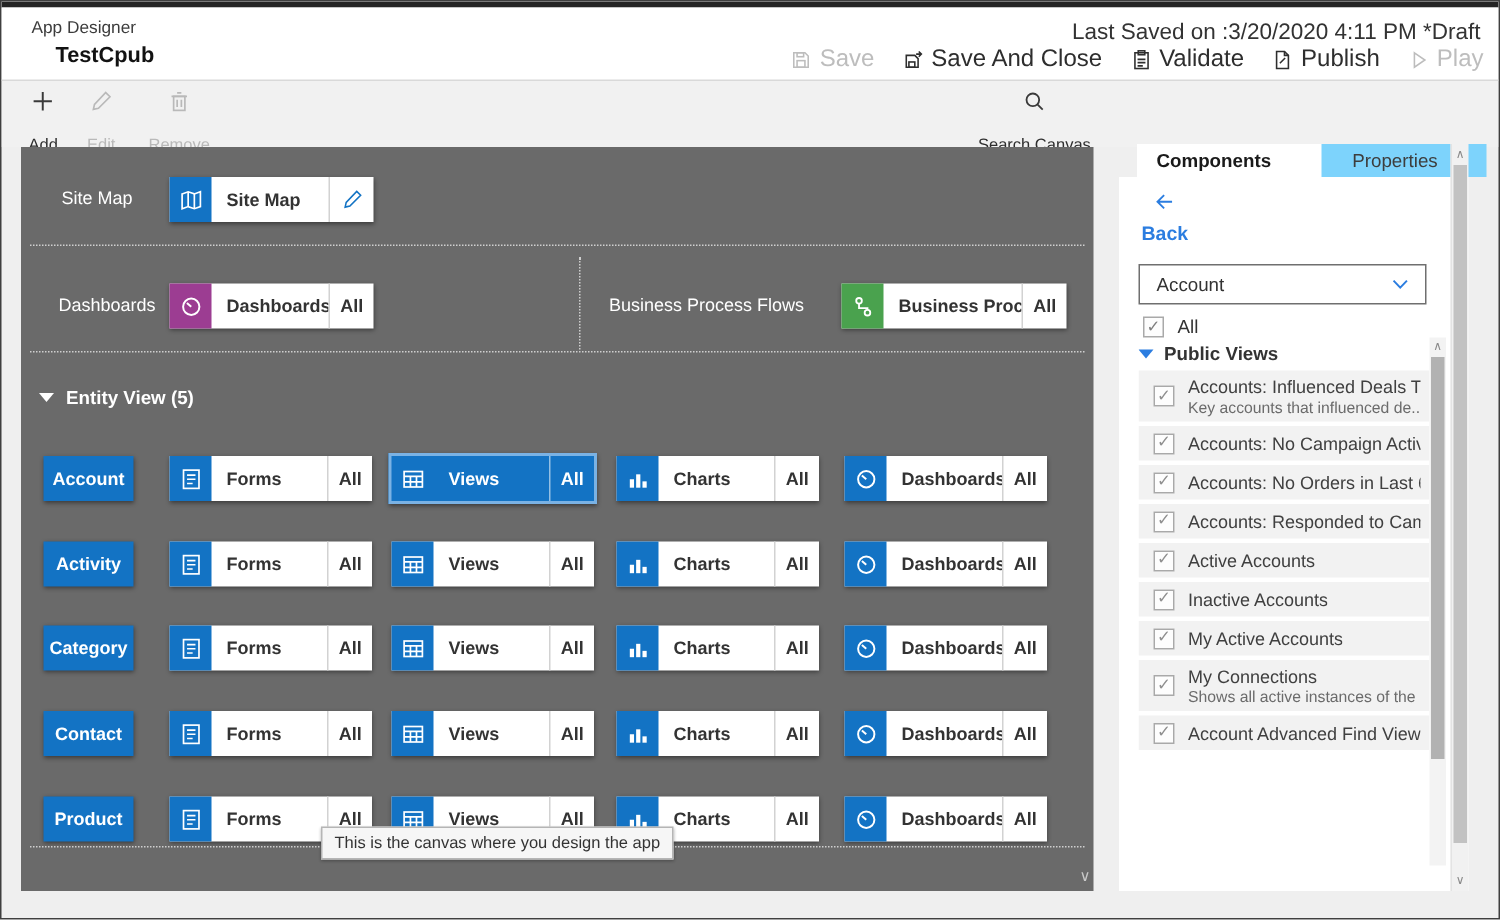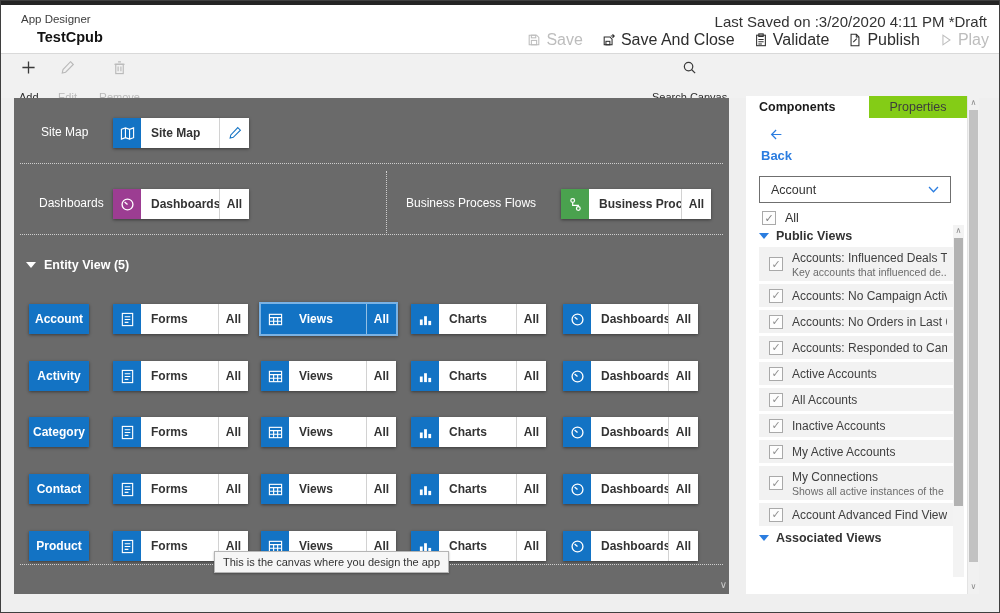--- a/index.html
+++ b/index.html
@@ -61,21 +61,21 @@
   .entity-hdr { position:absolute; left:12px; top:160px; display:flex; align-items:center; gap:8px;
                 color:#fff; font-size:12.5px; font-weight:bold; cursor:pointer; }
   .tri-down-white { width:0; height:0; border-left:5px solid transparent; border-right:5px solid transparent; border-top:6px solid #ffffff; }
 
   .canvas-tooltip { position:absolute; left:200px; top:453px; z-index:6; background:#f6f6f6; border:1px solid #b5b5b5;
                     padding:4px 8px; font-size:11px; color:#333; white-space:nowrap; box-shadow:0 1px 2px rgba(0,0,0,0.3); }
   .canvas-scroll-hint { position:absolute; right:2px; bottom:4px; color:#c9c9c9; font-size:10px; }
 
   
   .panel { position:absolute; left:745px; top:95px; width:252px; height:498px; }
-  .tabstrip { position:absolute; left:0; top:0; width:233px; height:22px; background:#84cc16;padding-left:42px; }
+  .tabstrip { position:absolute; left:12px; top:0; width:233px; height:22px; background:#7dd3fc;padding-left:42px; }
   .tab { position:absolute; top:0; height:22px; display:flex; align-items:center; font-size:12.5px; cursor:pointer; }
   .tab.active { left:0; width:123px; background:#ffffff; font-weight:bold; color:#1a1a1a; padding-left:13px; }
   .tab.inactive { left:123px; width:98px; justify-content:center; color:#3d3d3d; }
   .panel-body { position:absolute; left:0; top:22px; width:233px; height:476px; background:#ffffff; overflow:hidden; }
 
   .back-row { position:absolute; left:15px; top:10px; display:flex; align-items:center; gap:7px;
               color:#2b7de0; font-size:13px; font-weight:bold; cursor:pointer;flex-direction:column; }
   .back-row .icon { width:13px; height:13px; }
   .sv-row { position:absolute; left:15px; top:38px; width:190px; display:flex; justify-content:space-between; align-items:center; }
   .sv-label { font-size:12.5px; font-weight:bold; color:#333; }
@@ -593,26 +593,20 @@
           </div>
           <div class="vl-item">
             <span class="cb"></span>
             <span class="vl-text">
               <div class="vl-title">Active Accounts</div>
             </span>
           </div>
           <div class="vl-item">
             <span class="cb"></span>
             <span class="vl-text">
-              <div class="vl-title">All Accounts</div>
-            </span>
-          </div>
-          <div class="vl-item">
-            <span class="cb"></span>
-            <span class="vl-text">
               <div class="vl-title">Inactive Accounts</div>
             </span>
           </div>
           <div class="vl-item">
             <span class="cb"></span>
             <span class="vl-text">
               <div class="vl-title">My Active Accounts</div>
             </span>
           </div>
           <div class="vl-item two">
@@ -620,24 +614,20 @@
             <span class="vl-text">
               <div class="vl-title">My Connections</div>
               <div class="vl-sub">Shows all active instances of the ...</div>
             </span>
           </div>
           <div class="vl-item">
             <span class="cb"></span>
             <span class="vl-text">
               <div class="vl-title">Account Advanced Find View</div>
             </span>
-          </div>
-          <div class="vl-section">
-            <span class="tri-down-blue"></span>
-            <span>Associated Views</span>
           </div>
         </div>
       <div class="sb sb-inner">
         <div class="sb-arrow" style="top:0;">∧</div>
         <div class="sb-thumb" style="top:13px; height:268px;"></div>
       </div>
     </div>
     <div class="sb sb-outer">
       <div class="sb-arrow" style="top:1px;">∧</div>
       <div class="sb-thumb" style="top:14px; height:452px;"></div>

